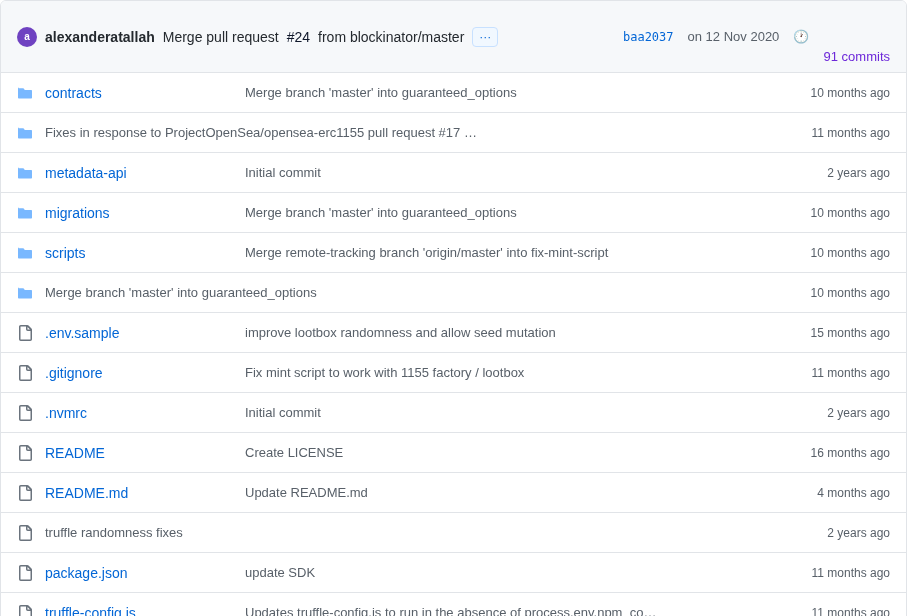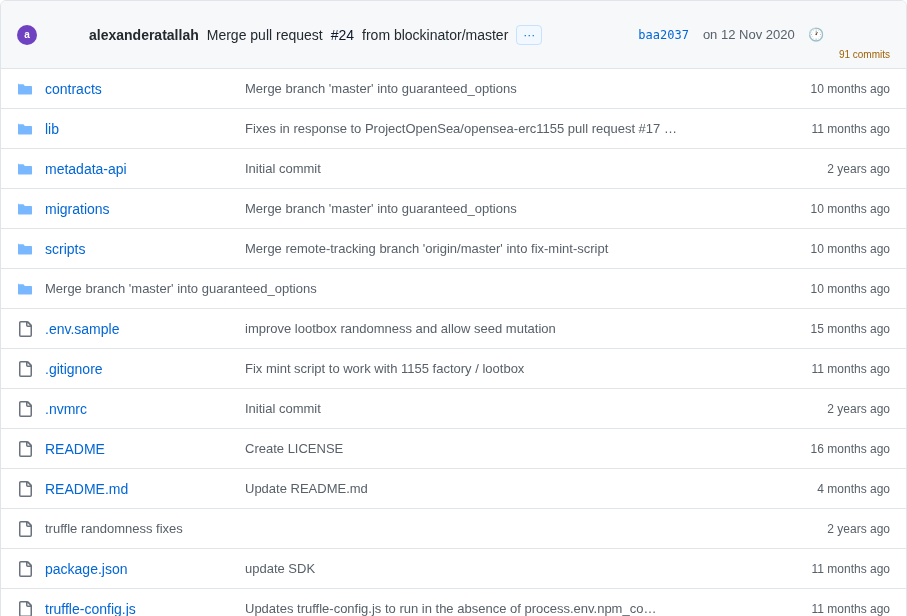--- a/index.html
+++ b/index.html
@@ -34,21 +34,20 @@
       justify-content: center;
       color: white;
       font-size: 10px;
       font-weight: bold;
       flex-shrink: 0;
     }
     .header-username {
       font-weight: 600;
       color: #24292e;
       font-size: 14px;
-      margin-left: 44px;
     }
     .header-message {
       color: #24292e;
       font-size: 14px;
     }
     .header-link {
       color: #0f172a;
       text-decoration: none;
     }
     .header-more {
@@ -70,23 +69,23 @@
       color: #586069;
       font-size: 13px;
       flex-shrink: 0;
     }
     .header-meta .commit-hash {
       color: #0366d6;
       font-family: monospace;
       font-size: 12px;
     }
     .commits-link {
-      color: #a16207;
+      color: #6d28d9;
       text-decoration: none;
-      font-size: 10px;
+      font-size: 13px;
       margin-top: 40px;
     }
     .clock-icon {
       color: #586069;
       font-size: 13px;
     }
     .file-row {
       display: flex;
       align-items: center;
       padding: 6px 16px;
@@ -166,21 +165,20 @@
           <div class="file-name-col"><a class="file-name" href="#">contracts</a></div>
           <div class="file-message-col">Merge branch 'master' into guaranteed_options</div>
           <div class="file-time-col">10 months ago</div>
         </div>
         <div class="file-row">
           <div class="file-icon">
             <svg width="16" height="16" viewBox="0 0 16 16" fill="#79b8ff">
       <path d="M1.75 2.5A.75.75 0 0 0 1 3.25v9.5c0 .414.336.75.75.75h12.5a.75.75 0 0 0 .75-.75v-7a.75.75 0 0 0-.75-.75H7.81L6.69 3.56a.75.75 0 0 0-.53-.22H1.75Z"></path>
     </svg>
           </div>
-          <div class="file-name-col"><a class="file-name" href="#">lib</a></div>
           <div class="file-message-col">Fixes in response to ProjectOpenSea/opensea-erc1155 pull request #17 …</div>
           <div class="file-time-col">11 months ago</div>
         </div>
         <div class="file-row">
           <div class="file-icon">
             <svg width="16" height="16" viewBox="0 0 16 16" fill="#79b8ff">
       <path d="M1.75 2.5A.75.75 0 0 0 1 3.25v9.5c0 .414.336.75.75.75h12.5a.75.75 0 0 0 .75-.75v-7a.75.75 0 0 0-.75-.75H7.81L6.69 3.56a.75.75 0 0 0-.53-.22H1.75Z"></path>
     </svg>
           </div>
           <div class="file-name-col"><a class="file-name" href="#">metadata-api</a></div>

